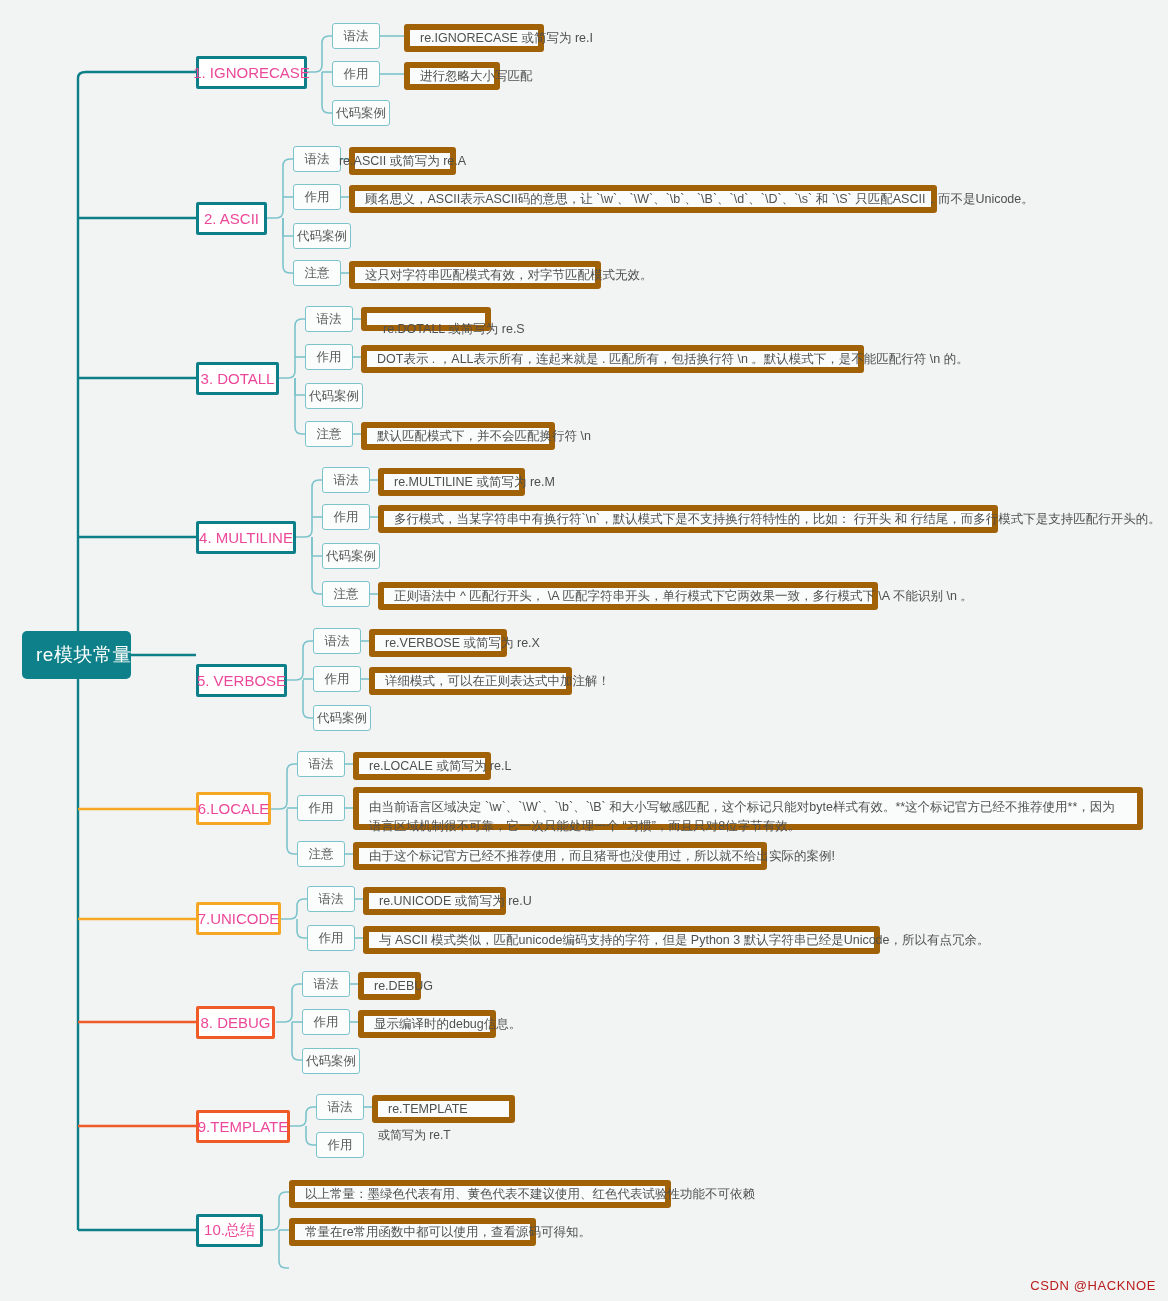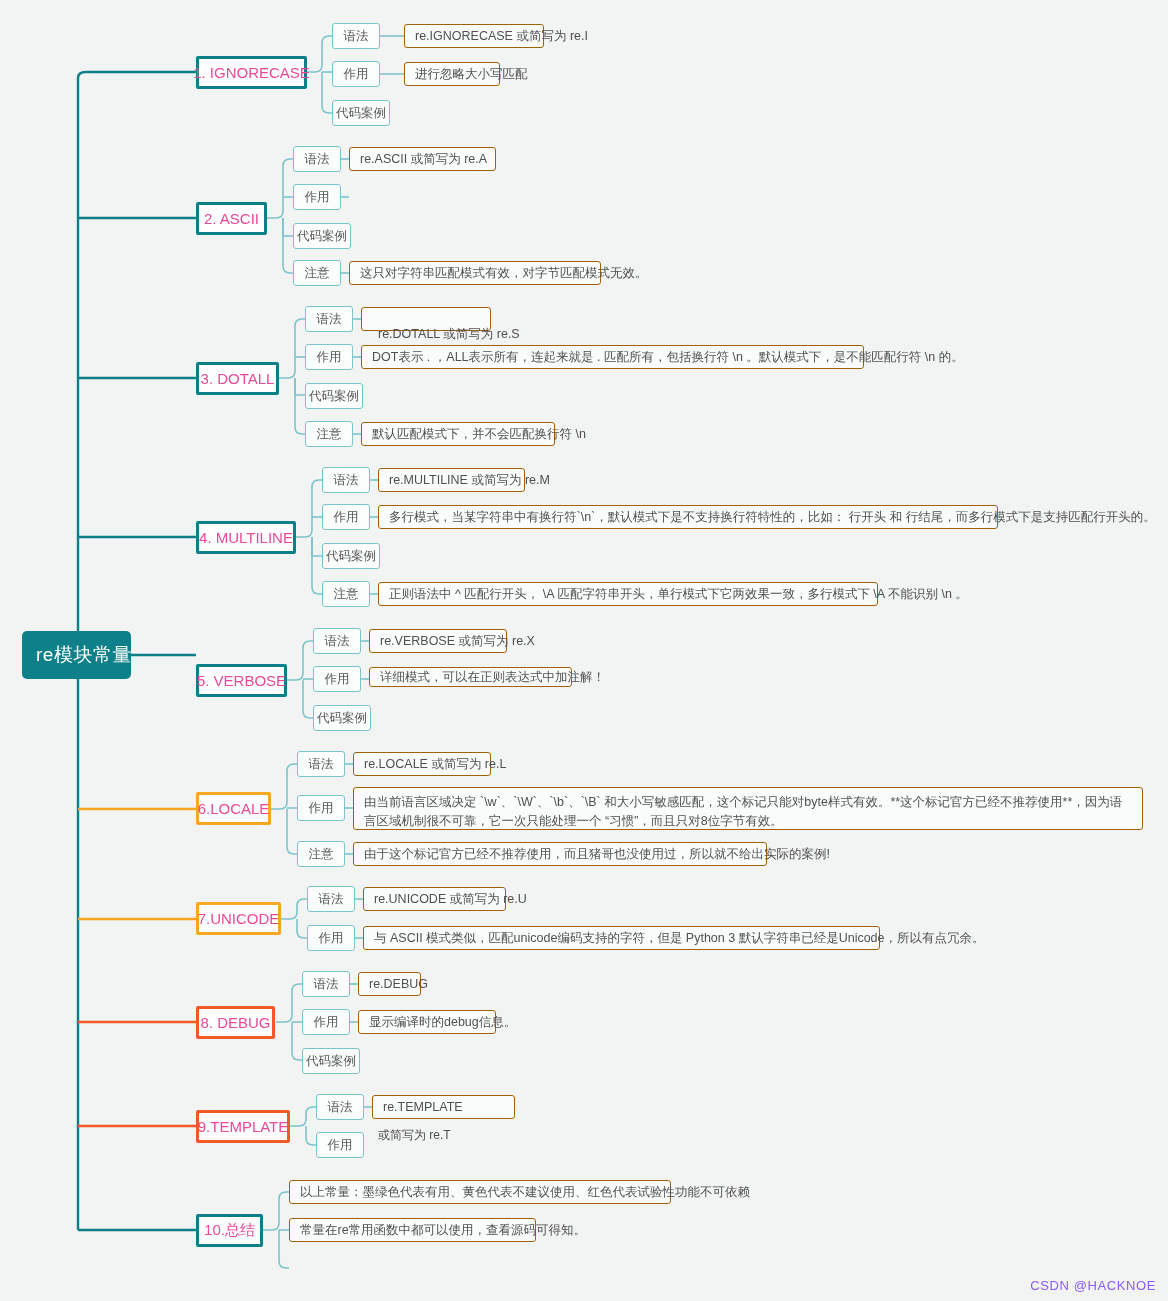--- a/index.html
+++ b/index.html
@@ -66,21 +66,21 @@
     border: 1px solid #7cc4cb;
     border-radius: 3px;
     font-size: 12.5px;
     color: #565656;
     padding: 0 8px;
     background: #fbfcfc;
   }
 
   
   .detail {
-    border: 1px solid #a16207;
+    border: 6px solid #a16207;
     border-radius: 3px;
     font-size: 12.5px;
     color: #4f4f4f;
     background: #fafcfc;
     justify-content: flex-start;
     padding: 8px 10px;
     white-space: nowrap;
     line-height: 1.45;
   }
   .detail.wrap {
@@ -97,21 +97,21 @@
     color: #4f4f4f;
     white-space: nowrap;
   }
 
   
   .watermark {
     position: absolute;
     right: 12px;
     bottom: 8px;
     font-size: 13px;
-    color: #8b5cf6;
+    color: #b91c1c;
     letter-spacing: .6px;
   }
 </style>
 </head>
 <body>
 
 <div id="canvas">
 
   <svg id="wires" xmlns="http://www.w3.org/2000/svg">
     <g fill="none" stroke="#0d7f88" stroke-width="2.4">
@@ -243,25 +243,28 @@
   <div class="node label2" style="left:332px; top:100px; width:58px; height:26px;">
     <span>代码案例</span>
   </div>
 
   <div class="node topic" style="left:196px; top:202px; width:71px; height:33px;">
     <span>2. ASCII</span>
   </div>
   <div class="node label2" style="left:293px; top:146px; width:48px; height:26px;">
     <span>语法</span>
   </div>
-  <div class="node detail" style="left:349px; top:147px; width:147px; height:24px;">
+  <div class="node detail" style="left:349px; top:147px; width:107px; height:24px;justify-content:center;">
     <span>re.ASCII 或简写为 re.A</span>
   </div>
   <div class="node label2" style="left:293px; top:184px; width:48px; height:26px;">
     <span>作用</span>
+  </div>
+  <div class="node detail" style="left:349px; top:185px; width:588px; height:24px;">
+    <span>顾名思义，ASCII表示ASCII码的意思，让 `\w`、`\W`、`\b`、`\B`、`\d`、`\D`、`\s` 和 `\S` 只匹配ASCII，而不是Unicode。</span>
   </div>
   <div class="node label2" style="left:293px; top:223px; width:58px; height:26px;">
     <span>代码案例</span>
   </div>
   <div class="node label2" style="left:293px; top:260px; width:48px; height:26px;">
     <span>注意</span>
   </div>
   <div class="node detail" style="left:349px; top:261px; width:252px; height:24px;">
     <span>这只对字符串匹配模式有效，对字节匹配模式无效。</span>
   </div>

